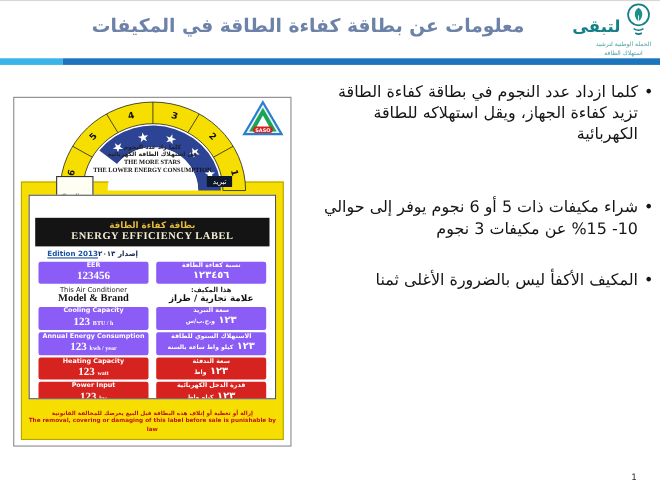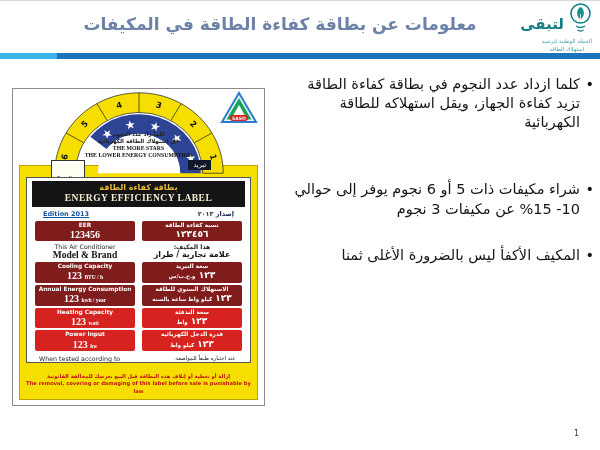--- a/index.html
+++ b/index.html
@@ -42,30 +42,30 @@
   .arc-en{font-size:5.8px;font-weight:bold;color:#111;
     font-family:"Liberation Serif",serif;}
   .cooling-tag{position:absolute;left:38px;top:71px;background:#fffef2;border:1px solid #333;
     font-size:6.5px;padding:14px 4px;color:#222;}
   .tabrid-tag{position:absolute;right:53px;top:71px;background:#0f172a;color:#fff;
     font-size:6.5px;padding:1px 5px;direction:rtl;}
   .saso{position:absolute;top:2px;right:6px;}
 
   .white-panel{position:absolute;left:13px;right:13px;top:88px;bottom:42px;background:#fff;
     border:1px solid #555;box-sizing:border-box;overflow:hidden;}
-  .bar{background:#141414;margin:3px 5px 2px 5px;text-align:center;padding:2px 0 3px 0;}
+  .bar{background:#141414;margin:20px 5px 2px 5px;text-align:center;padding:2px 0 3px 0;}
   .bar-ar{font-size:8px;font-weight:bold;color:#e5b93a;direction:rtl;line-height:1.2;}
   .bar-en{font-size:9.5px;font-weight:bold;color:#f3edd2;
     font-family:"Liberation Serif",serif;line-height:1.15;letter-spacing:.5px;}
-  .edition-row{display:flex;justify-content:space-between;padding:1px 16px;align-items:center;}
+  .edition-row{display:flex;padding:1px 16px;align-items:center;}
   .edition-en{font-size:6.5px;color:#1a53a5;font-weight:bold;text-decoration:underline;}
   .edition-ar{font-size:6.5px;color:#1d2a52;font-weight:bold;direction:rtl;}
   .field-row{display:flex;gap:7px;padding:0 8px;margin:2px 0;}
   .cell{flex:1;text-align:center;border-radius:2px;padding:1px 2px;box-sizing:border-box;}
-  .cell.blue{background:#7f1d1d;color:#fff;}
+  .cell.blue{background:#8b5cf6;color:#fff;}
   .cell.red{background:#d6231f;color:#fff;}
   .cell .lbl{font-size:5.8px;font-weight:bold;line-height:1.25;}
   .cell .val{font-size:10px;font-weight:bold;line-height:1.15;
     font-family:"Liberation Serif",serif;}
   .cell.rtl{direction:rtl;font-family:"DejaVu Sans",sans-serif;}
   .cell.rtl .val{font-family:"DejaVu Sans",sans-serif;font-size:9px;}
   .cell .unit{font-size:5.5px;font-weight:bold;}
   .plain-row{display:flex;gap:7px;padding:0 8px;margin:2px 0;}
   .plain{flex:1;text-align:center;}
   .plain .p1{font-size:6.2px;color:#222;}

